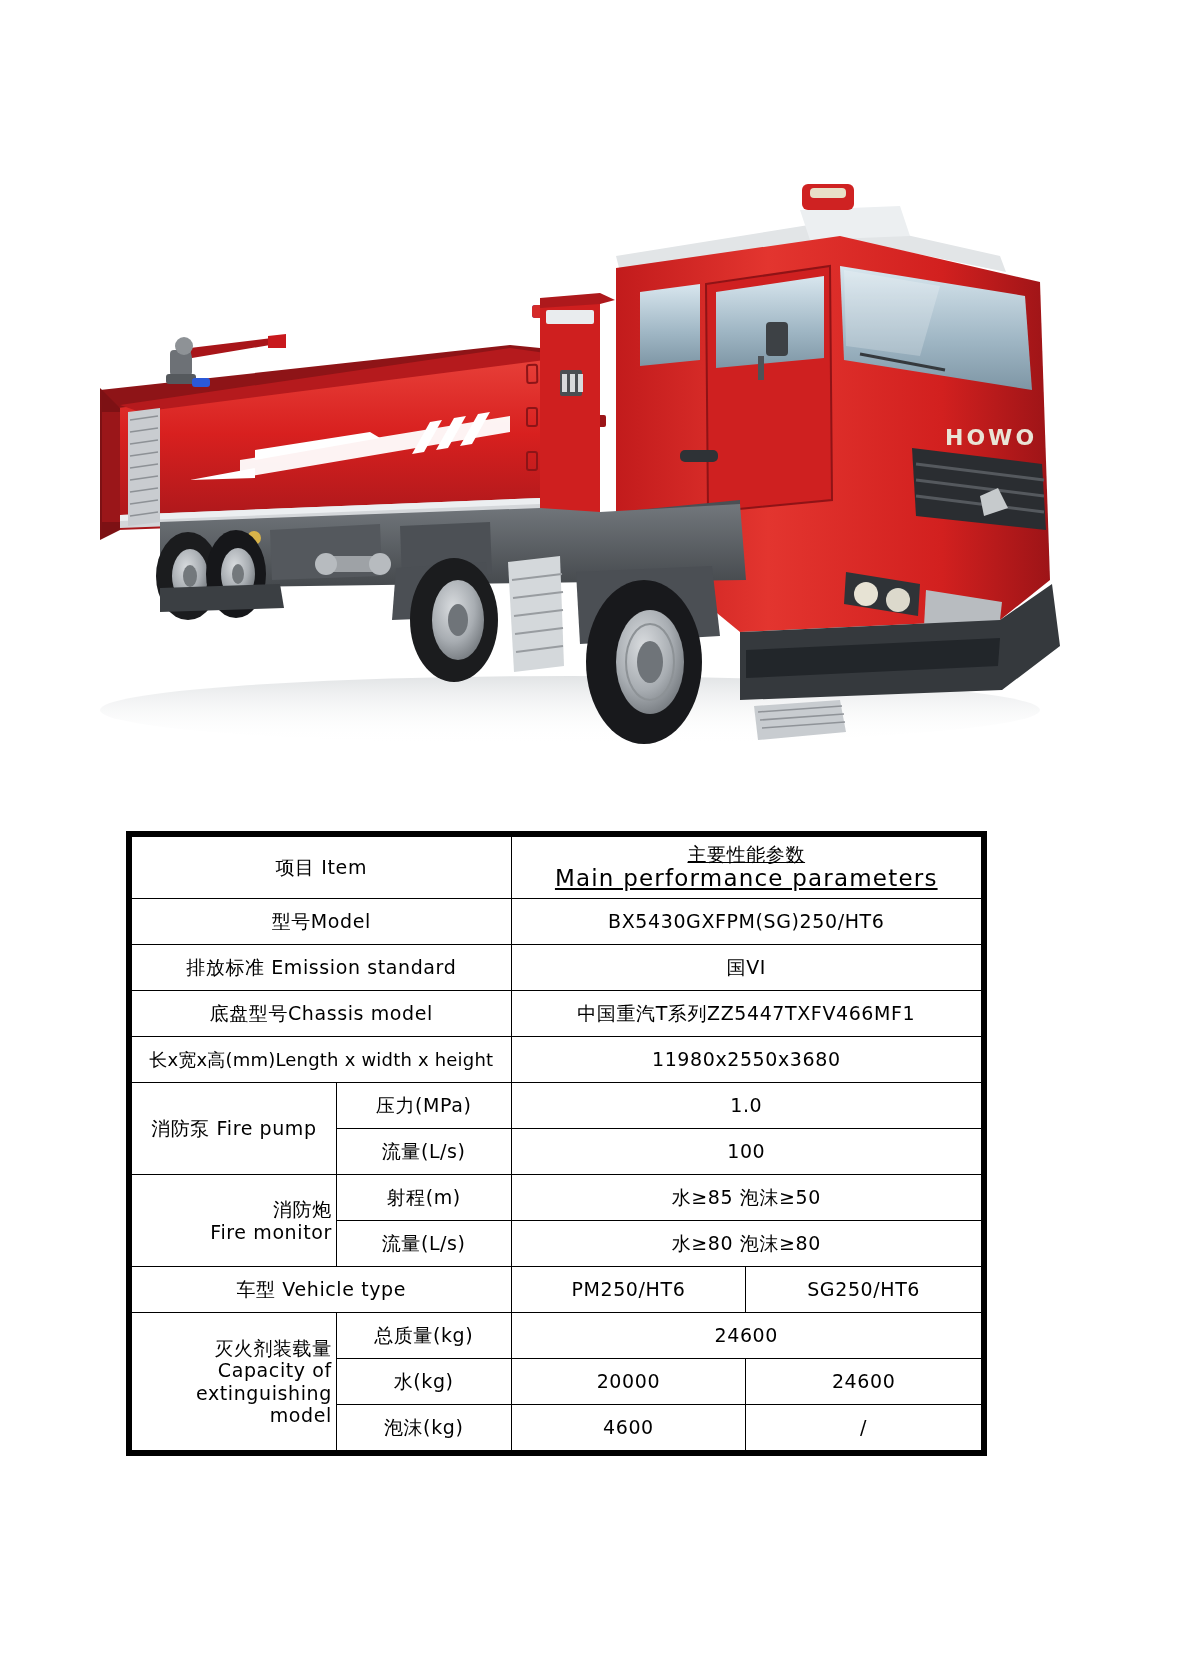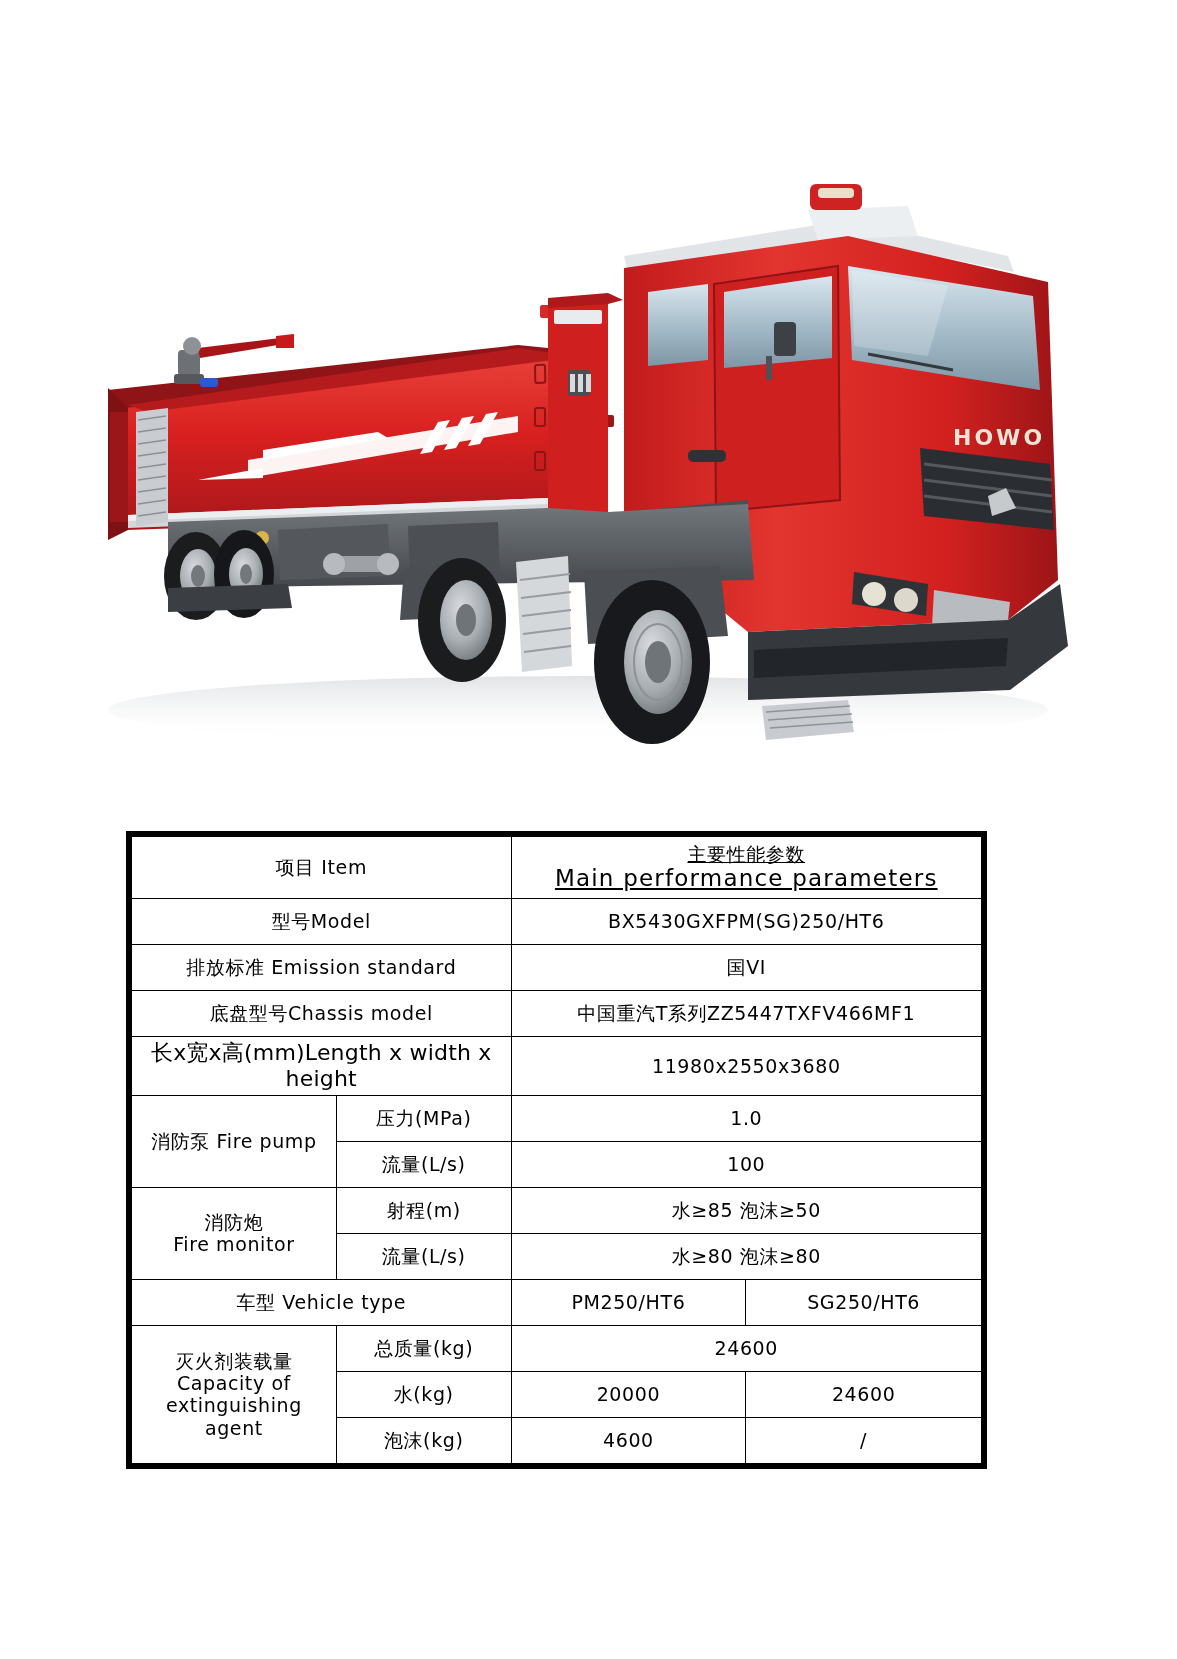--- a/index.html
+++ b/index.html
@@ -10,21 +10,21 @@
   body {
     width: 1177px; height: 1659px;
     position: relative;
     font-family: "DejaVu Sans", "Liberation Sans", sans-serif;
     overflow: hidden;
   }
 
   
   .photo {
     position: absolute;
-    left: 48px; top: 60px;
+    left: 40px; top: 60px;
     width: 1050px; height: 720px;
   }
   .photo svg { display: block; width: 100%; height: 100%; }
 
   
   .spec-wrap {
     position: absolute;
     left: 131px; top: 836px;
     width: 851px;
   }
@@ -49,21 +49,21 @@
     outline: 5px solid #000;
     outline-offset: 0px;
   }
   .r1 td { height: 62px; }
   .two-line { font-size: 19px; text-decoration: underline; }
   .two-line .l1 { display: block; }
   .two-line .l2 { display: block; font-size: 23px; letter-spacing: 1.2px; }
   .rowh { height: 46px; }
   .sub { font-size: 19px; }
   .tallabel { font-size: 19px; }
-  .tallabel .ln { display: block; }
+  .tallabel .ln { display: block; text-align: right; }
 </style>
 </head>
 <body>
 
 <div class="photo">
   <svg viewBox="0 0 1050 720" xmlns="http://www.w3.org/2000/svg">
     <defs>
       <linearGradient id="redBody" x1="0" y1="0" x2="0" y2="1">
         <stop offset="0%" stop-color="#e8413a"></stop>
         <stop offset="45%" stop-color="#d8201f"></stop>
@@ -302,21 +302,21 @@
         <td colspan="2">排放标准 Emission standard</td>
         <td colspan="2">国VI</td>
       </tr>
 
       <tr class="rowh">
         <td colspan="2">底盘型号Chassis model</td>
         <td colspan="2">中国重汽T系列ZZ5447TXFV466MF1</td>
       </tr>
 
       <tr class="rowh">
-        <td colspan="2" style="font-size:22px;letter-spacing:0.2px">长x宽x高(mm)Length x width x height</td>
+        <td colspan="2" style="font-size:18px;letter-spacing:0.2px">长x宽x高(mm)Length x width x height</td>
         <td colspan="2">11980x2550x3680</td>
       </tr>
 
       <tr class="rowh">
         <td rowspan="2">消防泵 Fire pump</td>
         <td class="sub">压力(MPa)</td>
         <td colspan="2">1.0</td>
       </tr>
       <tr class="rowh">
         <td class="sub">流量(L/s)</td>
@@ -339,21 +339,21 @@
       <tr class="rowh">
         <td colspan="2">车型 Vehicle type</td>
         <td>PM250/HT6</td>
         <td>SG250/HT6</td>
       </tr>
 
       <tr class="rowh">
         <td rowspan="3" class="tallabel">
           <span class="ln">灭火剂装载量</span>
           <span class="ln">Capacity of</span>
-          <span class="ln">extinguishing agent</span>
+          <span class="ln">extinguishing model</span>
         </td>
         <td class="sub">总质量(kg)</td>
         <td colspan="2">24600</td>
       </tr>
       <tr class="rowh">
         <td class="sub">水(kg)</td>
         <td>20000</td>
         <td>24600</td>
       </tr>
       <tr class="rowh">

